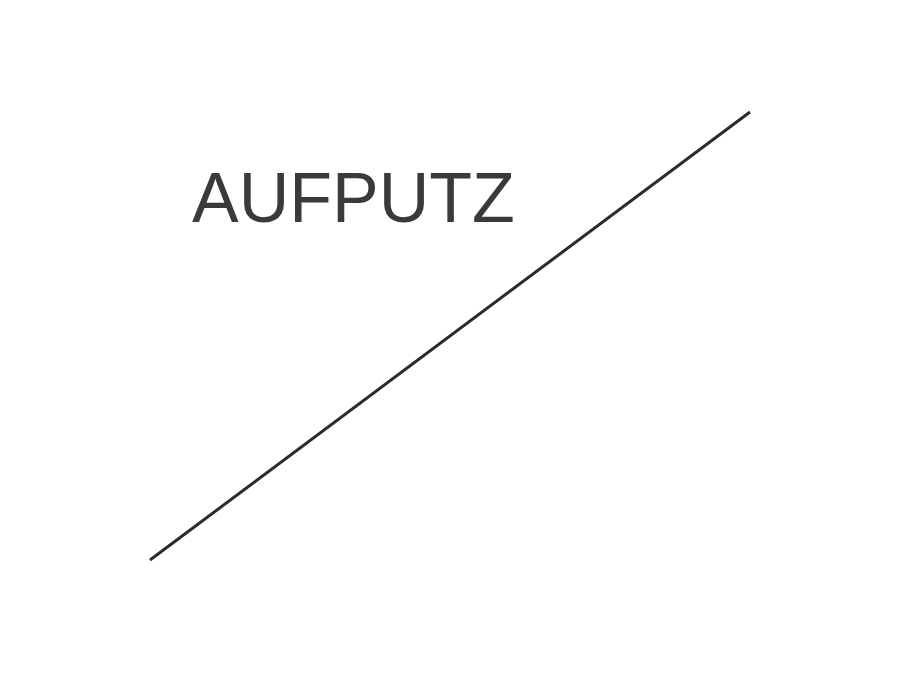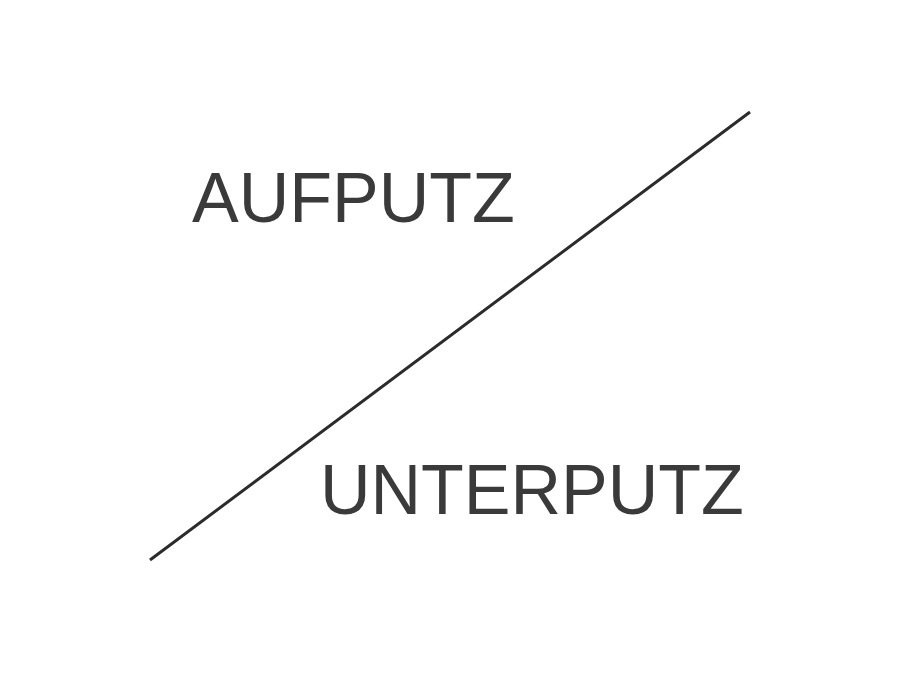--- a/index.html
+++ b/index.html
@@ -57,15 +57,14 @@
 <body>
 
 <div class="canvas">
 
   <svg class="divider-svg" viewBox="0 0 900 675" xmlns="http://www.w3.org/2000/svg" aria-hidden="true">
     <line x1="150" y1="560" x2="750" y2="112"></line>
   </svg>
 
   <div class="label label-top">AUFPUTZ</div>
 
-  <div class="label label-bottom">UNTERPUTZ</div>
 
 </div>
 
 </body></html>

